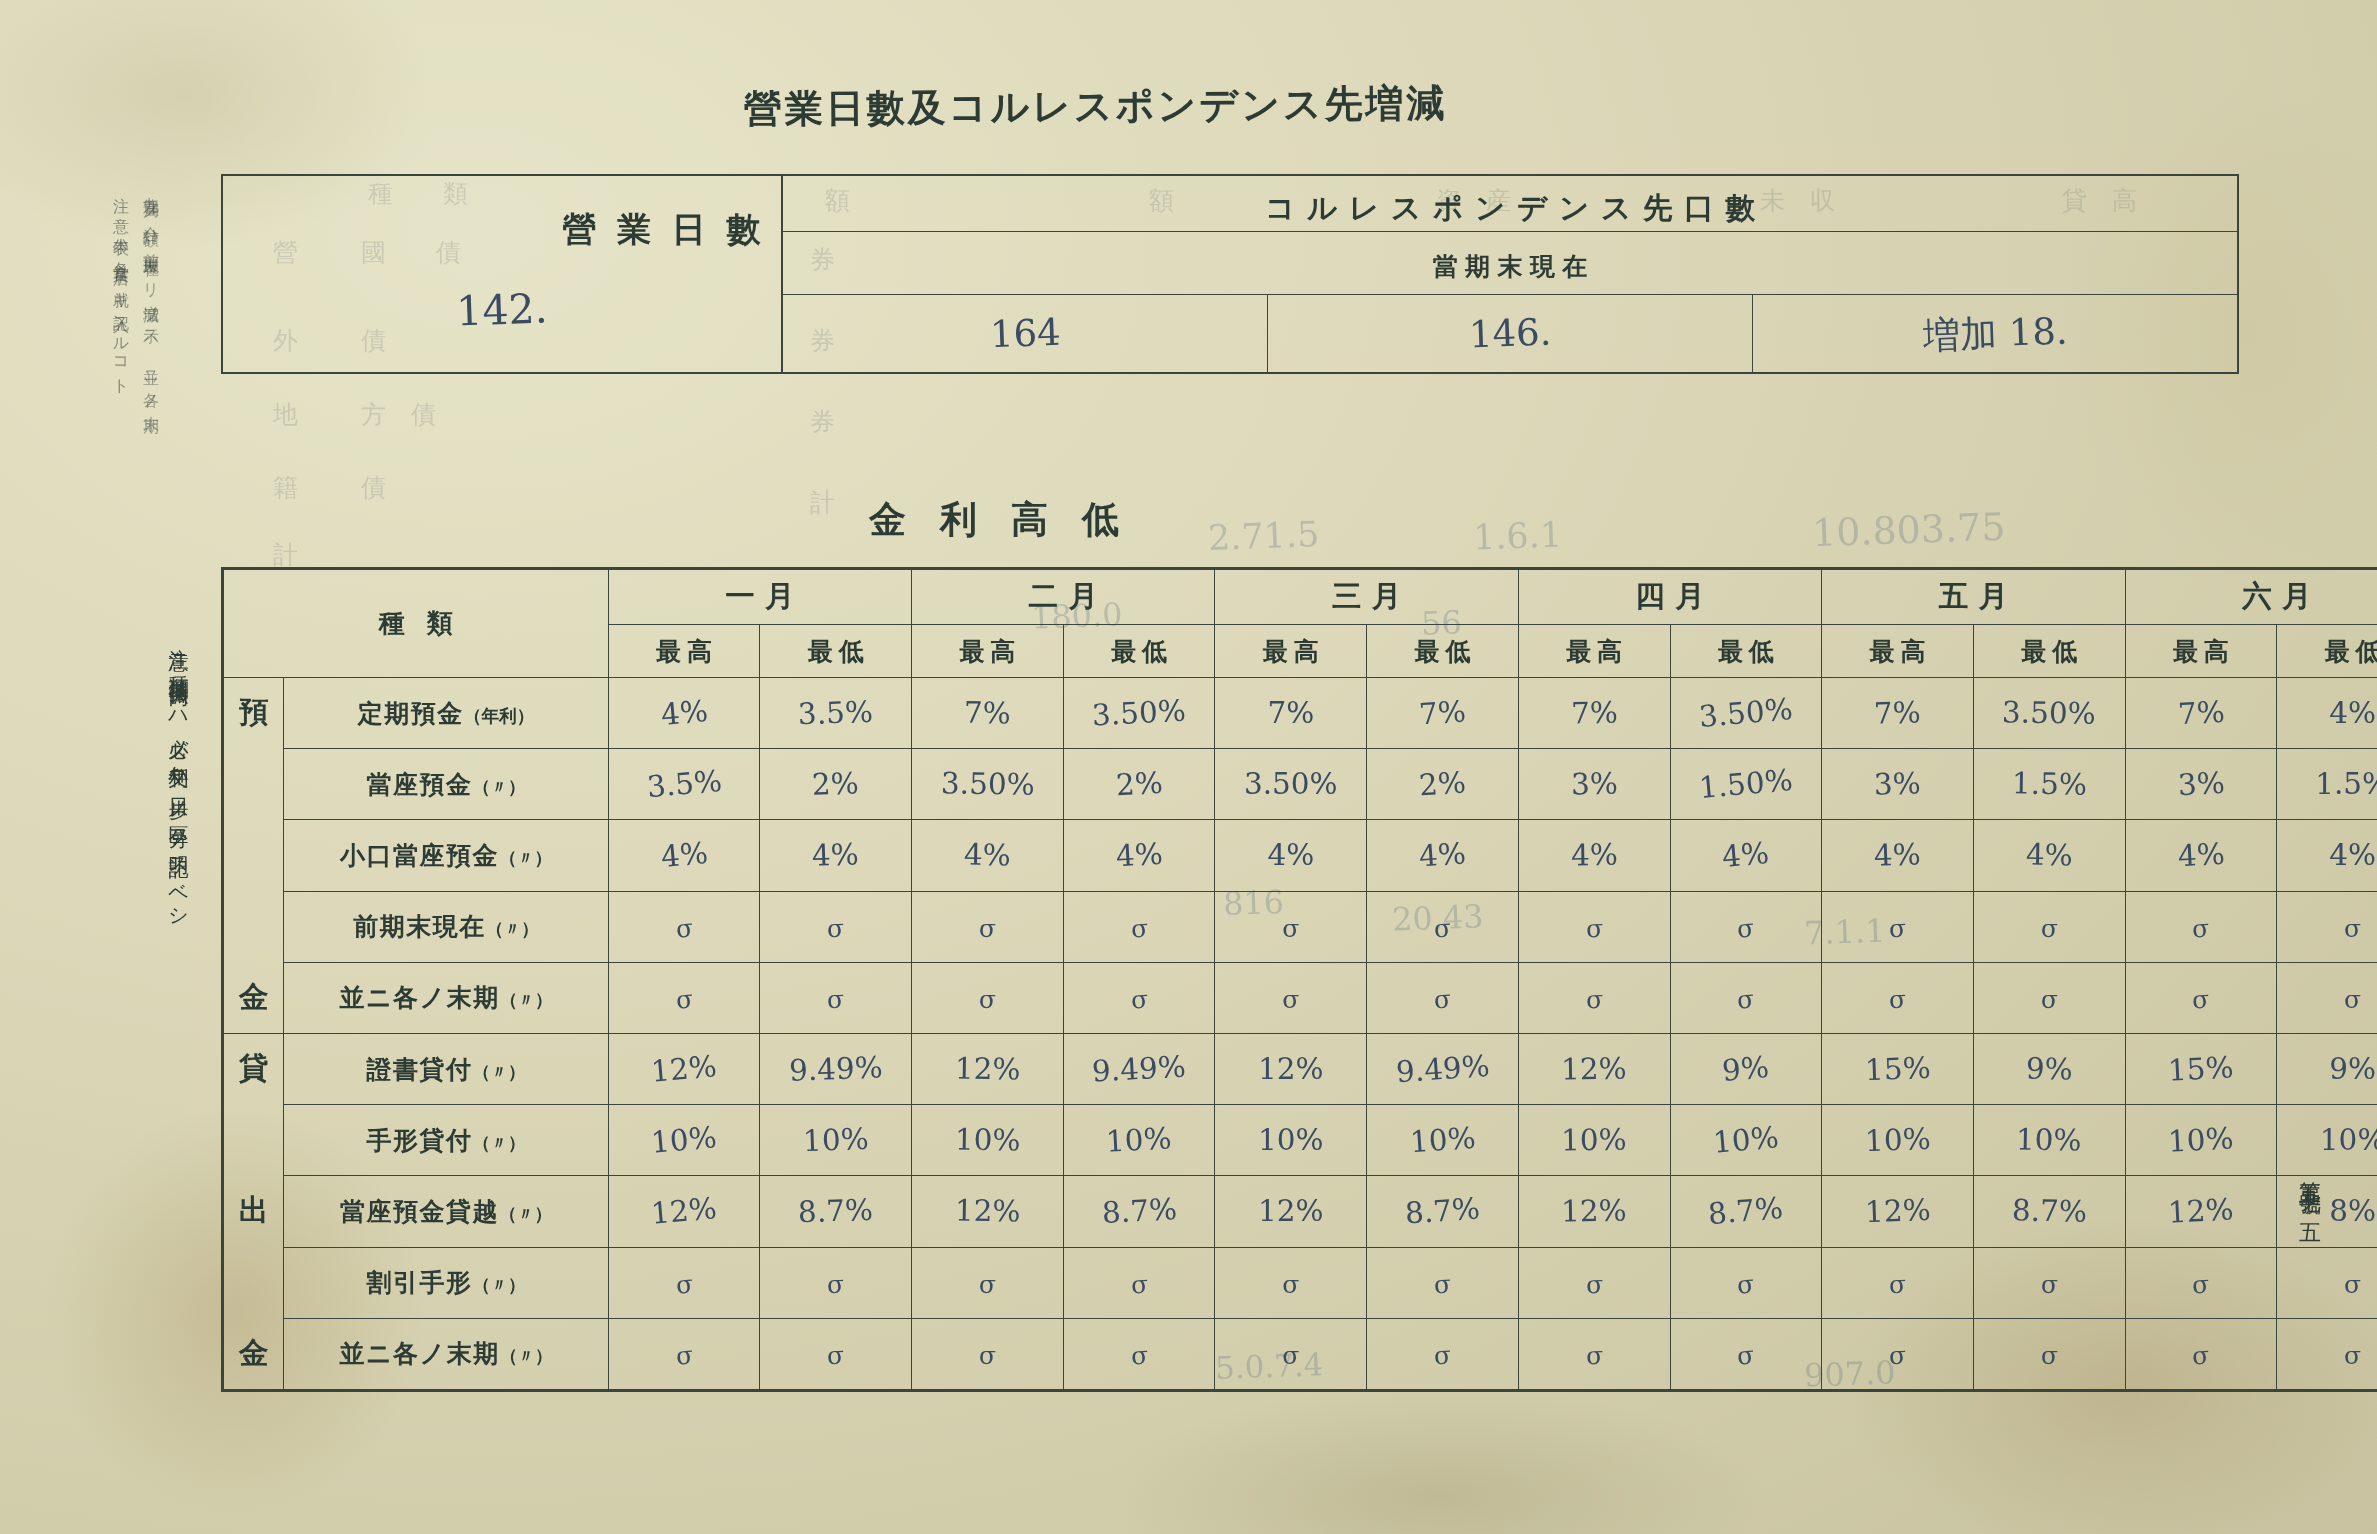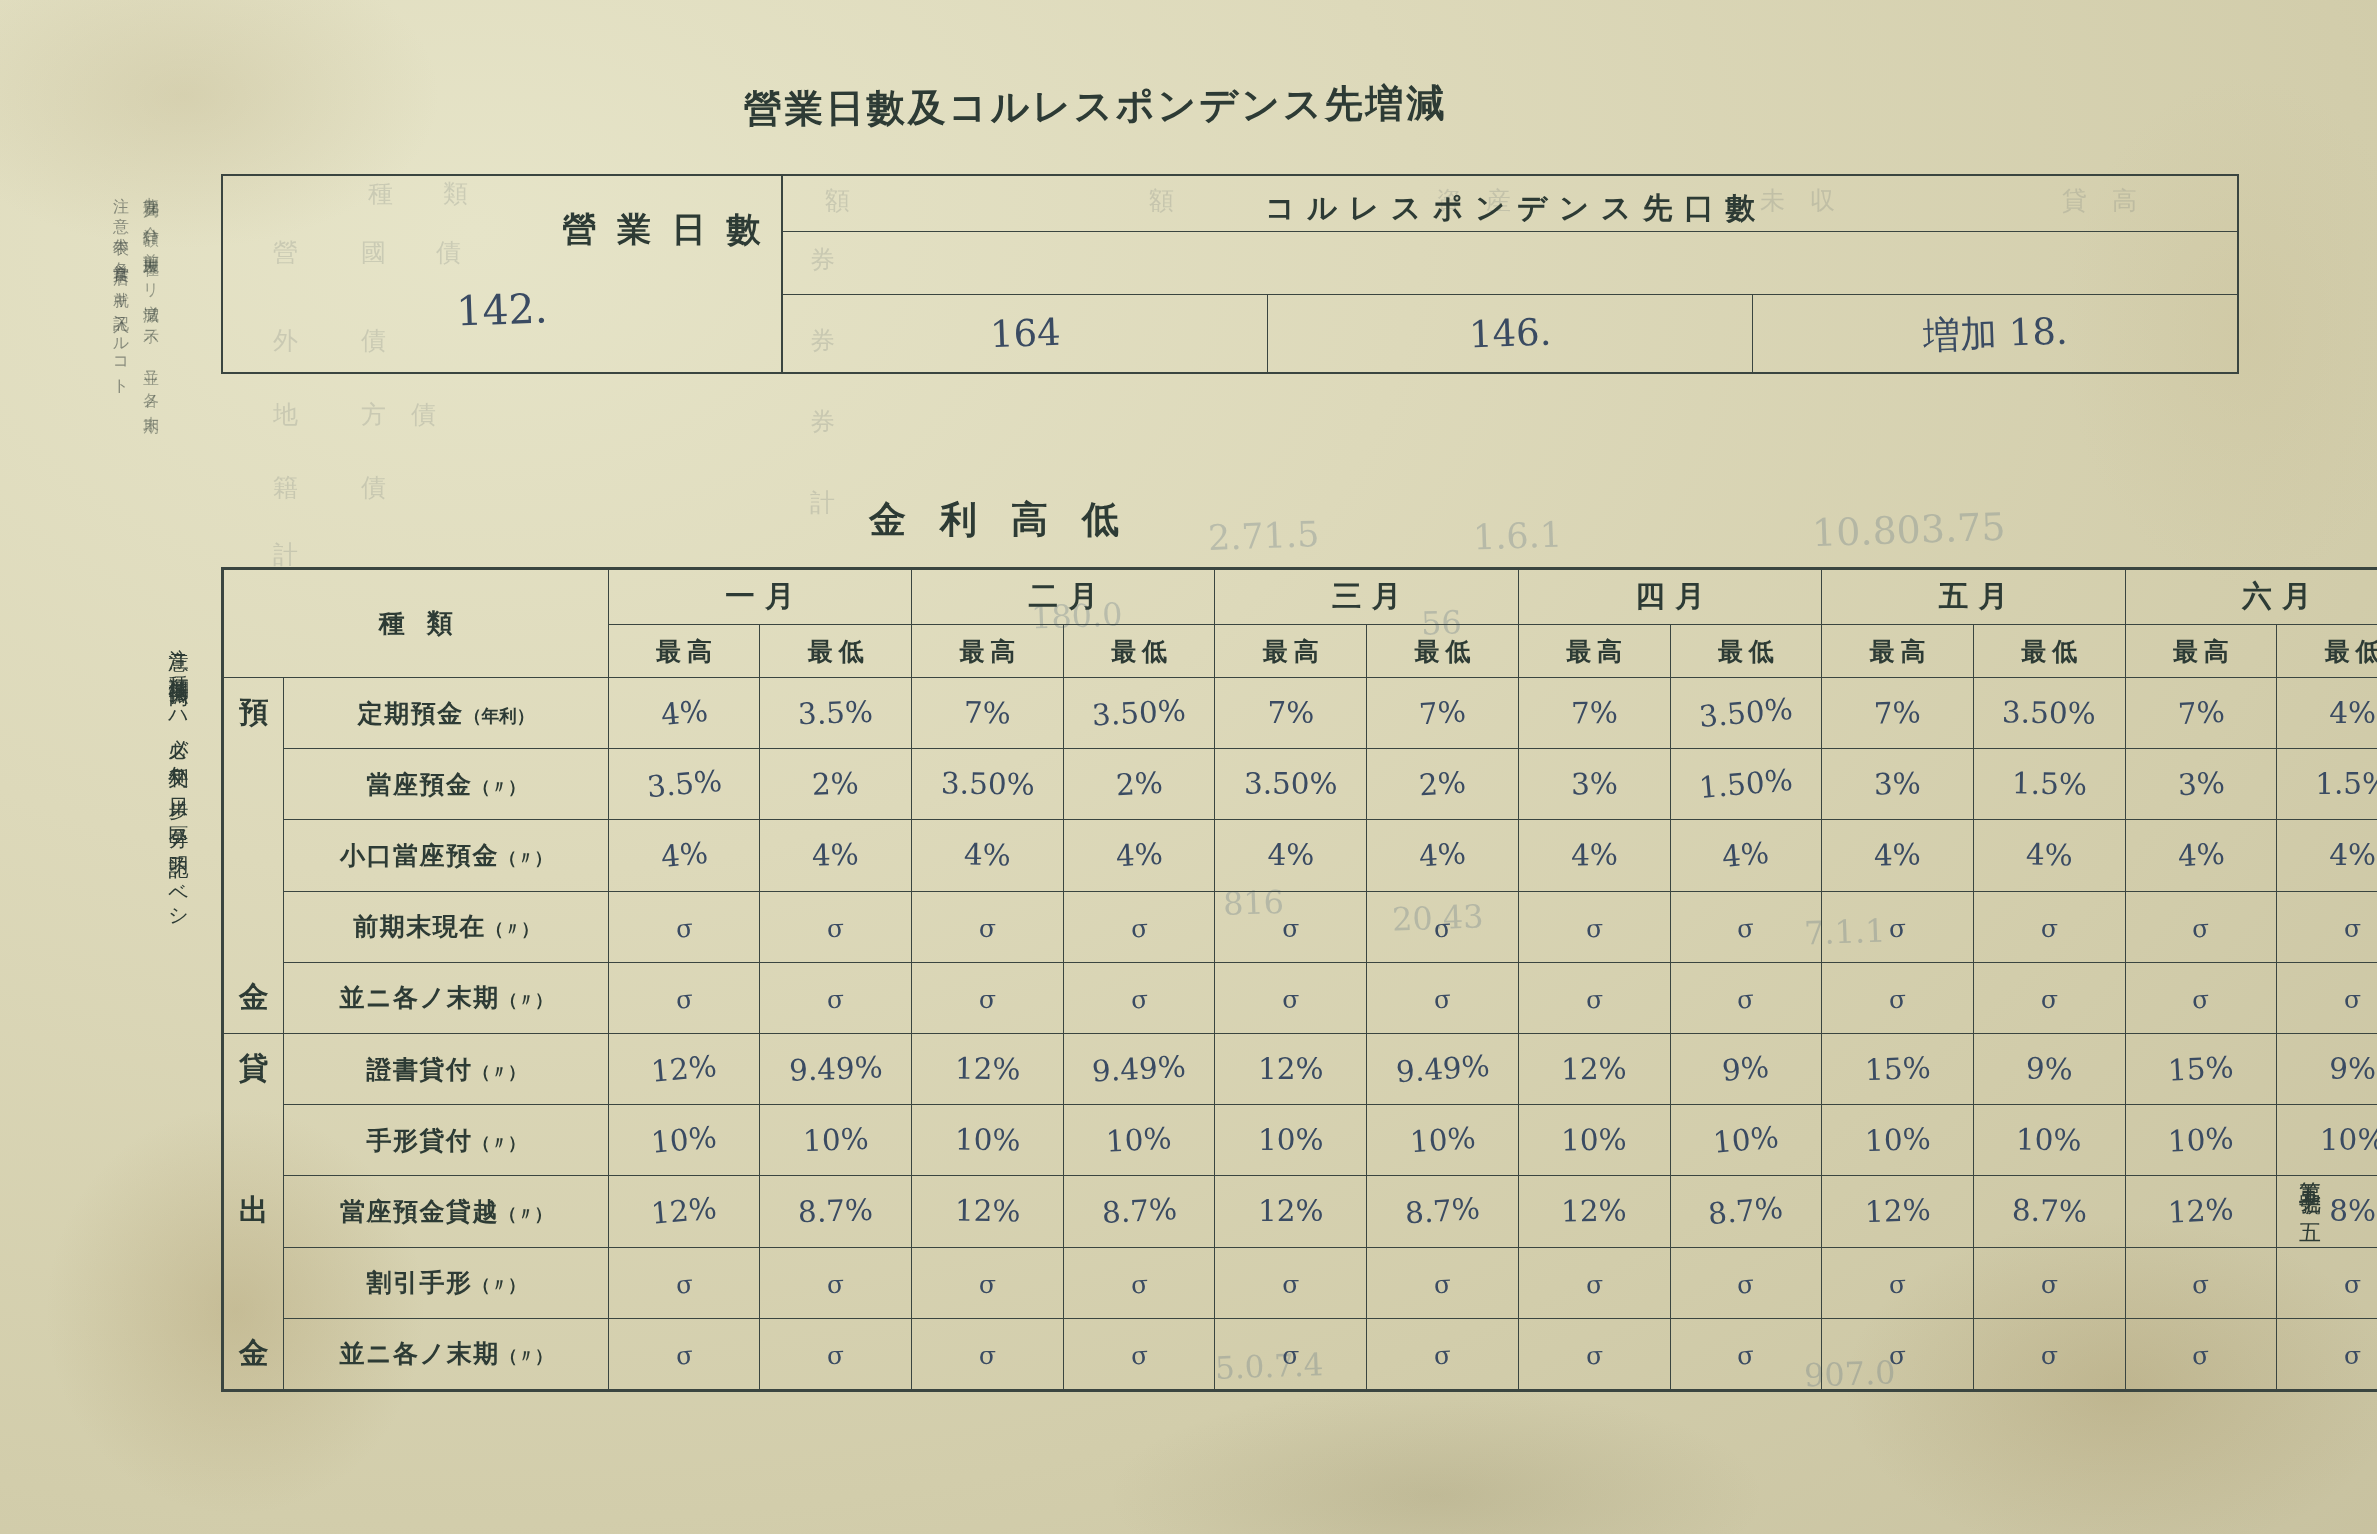--- a/index.html
+++ b/index.html
@@ -311,20 +311,21 @@
   <div class="main-title">營業日數及コルレスポンデンス先増減</div>
 
   <div class="top-table">
     <div class="tt-left">
       <div class="lbl">營業日數</div>
       <div class="val">142.</div>
     </div>
     <div class="tt-right">
       <div class="tt-head">コルレスポンデンス先口數</div>
       <div class="tt-sub">
+        <div>當期末現在</div>
       </div>
       <div class="tt-vals">
         <div><span class="hw">164</span></div>
         <div><span class="hw">146.</span></div>
         <div><span class="hw">増加 18.</span></div>
       </div>
     </div>
   </div>
 
   <div class="mid-title">金利高低</div>

